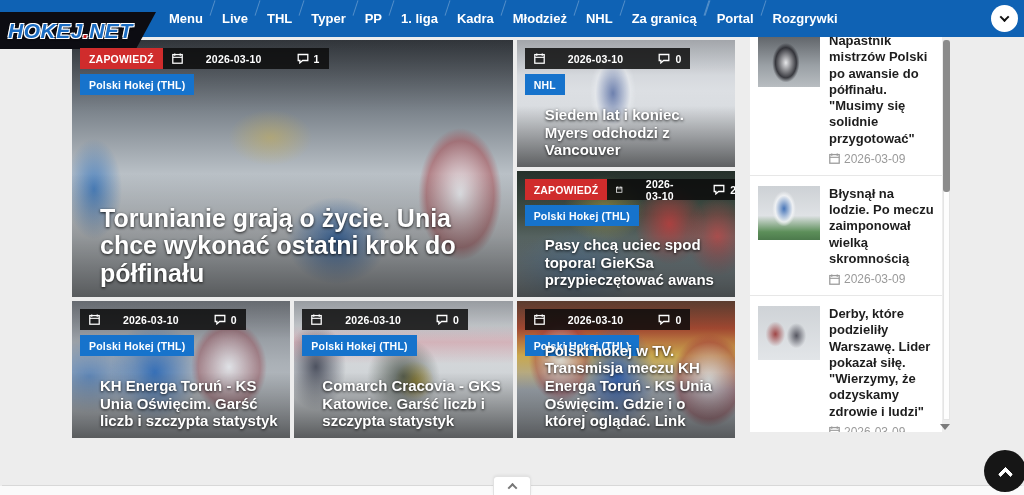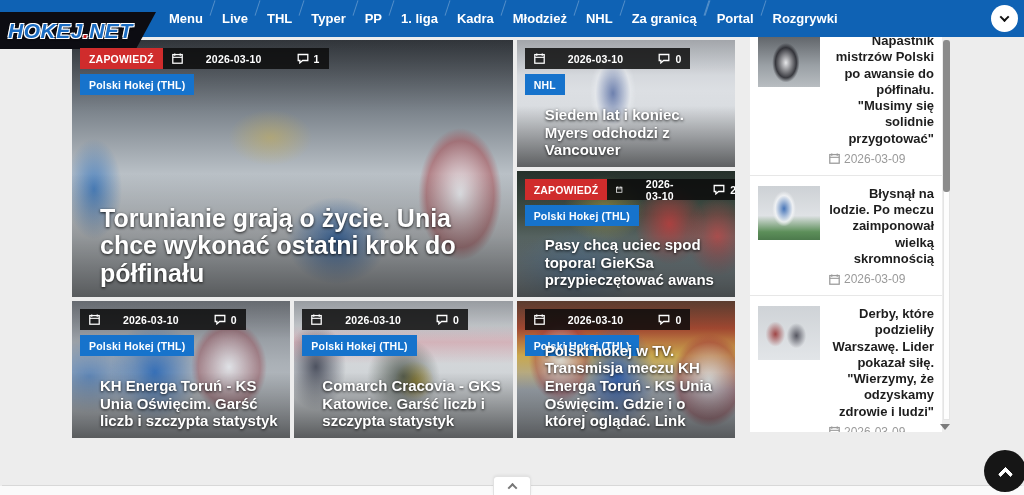--- a/index.html
+++ b/index.html
@@ -75,21 +75,21 @@
     linear-gradient(180deg,#b9bec4 0%,#d6d9dc 30%,#cfd3d6 60%,#c6cbcf 100%); }
   .ph-6 { background:
     radial-gradient(ellipse 52px 75px at 46% 55%, rgba(42,92,178,.92), transparent 72%),
     radial-gradient(ellipse 42px 58px at 20% 42%, rgba(222,226,232,.82), rgba(168,58,68,.4) 60%, transparent 76%),
     radial-gradient(ellipse 48px 60px at 88% 58%, rgba(226,229,234,.78), rgba(158,50,60,.4) 64%, transparent 78%),
     linear-gradient(180deg,#6e4a3a 0%,#a84b33 20%,#c9a84e 40%,#a3abb3 65%,#c0c6cc 100%); }
 
   
   .sidebar { position:absolute; left:750px; top:37px; width:192px; height:395px;
     overflow:hidden; background:#fff; }
-  .sb-list { margin-top:-14px;text-align:right; }
+  .sb-list { margin-top:-14px; }
   .sb-item { display:flex; gap:9px; padding:10px 8px 9px 8px; border-bottom:1px solid #e7e7e7;
     background:#fff; cursor:pointer; }
   .sb-thumb { width:62px; height:54px; flex-shrink:0; }
   .sb-body { flex:1; min-width:0; }
   .sb-title { font-size:13px; font-weight:bold; color:#1d1d1d; line-height:1.25; }
   .sb-date { margin-top:5px; display:flex; align-items:center; gap:4px; color:#9a9a9a; font-size:12px; }
   .th-1 { background:radial-gradient(ellipse 18px 26px at 45% 55%, rgba(238,238,240,.92), rgba(38,38,44,.85) 58%, transparent 76%),
     linear-gradient(180deg,#5a5e63,#9aa0a5 60%,#b8bdc1); }
   .th-2 { background:radial-gradient(ellipse 16px 24px at 42% 42%, rgba(58,108,180,.92), rgba(242,244,246,.85) 55%, transparent 74%),
     linear-gradient(180deg,#cdd1d5 0%,#dfe2e5 55%,#5d8f5a 85%,#4c7a4c 100%); }

